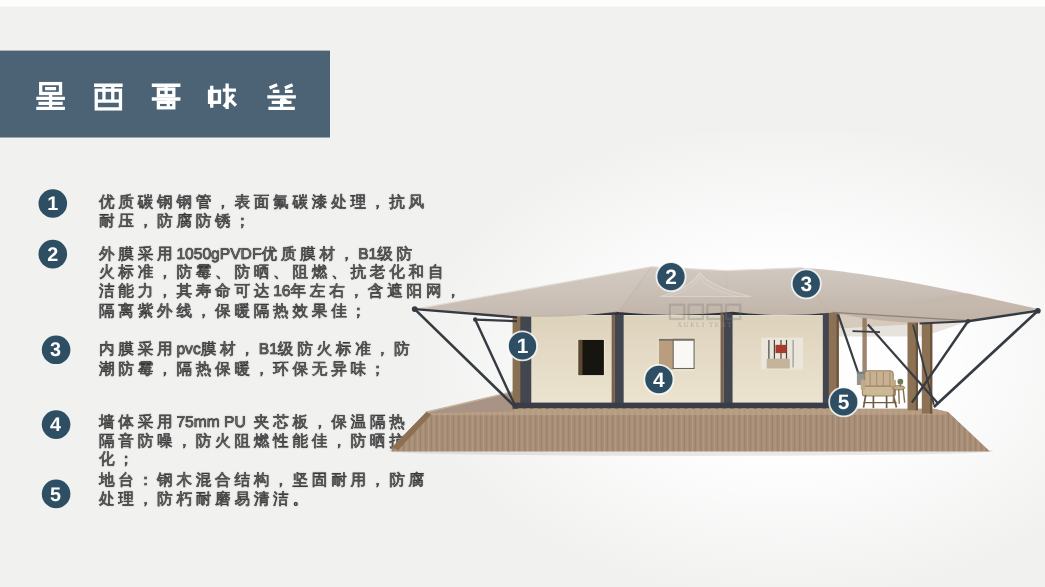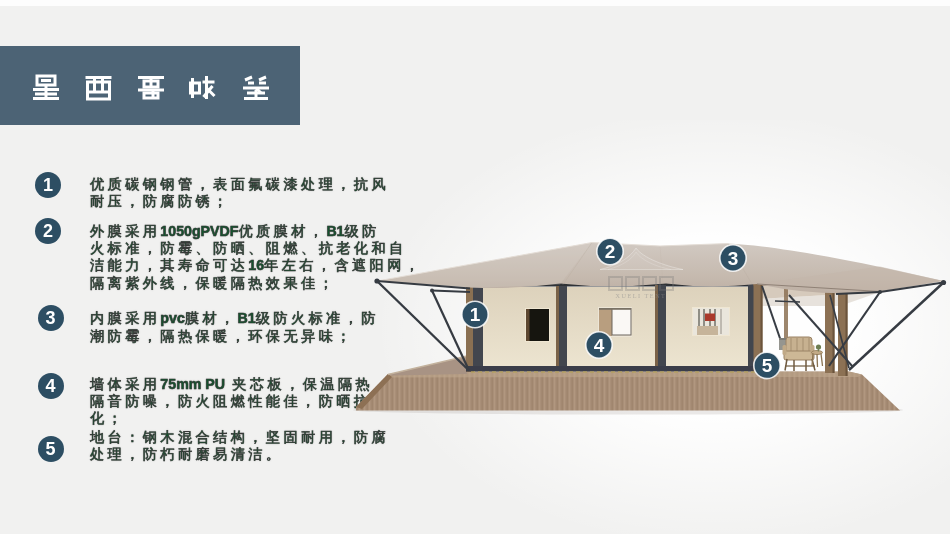--- a/index.html
+++ b/index.html
@@ -2,22 +2,22 @@
 <html><head>
 <meta charset="utf-8">
 <style>
   html,body{margin:0;padding:0;}
   body{width:950px;height:534px;background:#f1f1f0;overflow:hidden;position:relative;
        font-family:"Liberation Sans",sans-serif;}
   .abs{position:absolute;}
   .num{position:absolute;width:26px;height:26px;border-radius:50%;background:#2d4e63;
        color:#fff;font-size:18px;font-weight:bold;text-align:center;line-height:26px;}
   .txt{position:absolute;left:90px;width:300px;font-size:14.2px;line-height:17.3px;
-       color:#14532d;letter-spacing:3.4px;-webkit-text-stroke:0.55px #373737;text-shadow:0 0 1.5px rgba(60,60,60,0.65);white-space:nowrap;}
-  .lat{letter-spacing:0px;font-weight:bold;}
+       color:#737373;letter-spacing:3.4px;-webkit-text-stroke:0.55px #373737;text-shadow:0 0 1.5px rgba(60,60,60,0.65);white-space:nowrap;}
+  .lat{letter-spacing:0px;}
 </style>
 </head>
 <body>
 
 <div class="abs" style="left:0;top:0;width:950px;height:534px;background:#f1f1f0;"></div>
 
 <div class="abs" style="left:0;top:0;width:950px;height:6px;background:#fdfdfd;"></div>
 
 <div class="abs" style="left:330px;top:120px;width:620px;height:414px;
      background:radial-gradient(ellipse 340px 220px at 62% 50%,rgba(255,255,255,.95) 40%,rgba(255,255,255,0) 100%);"></div>

